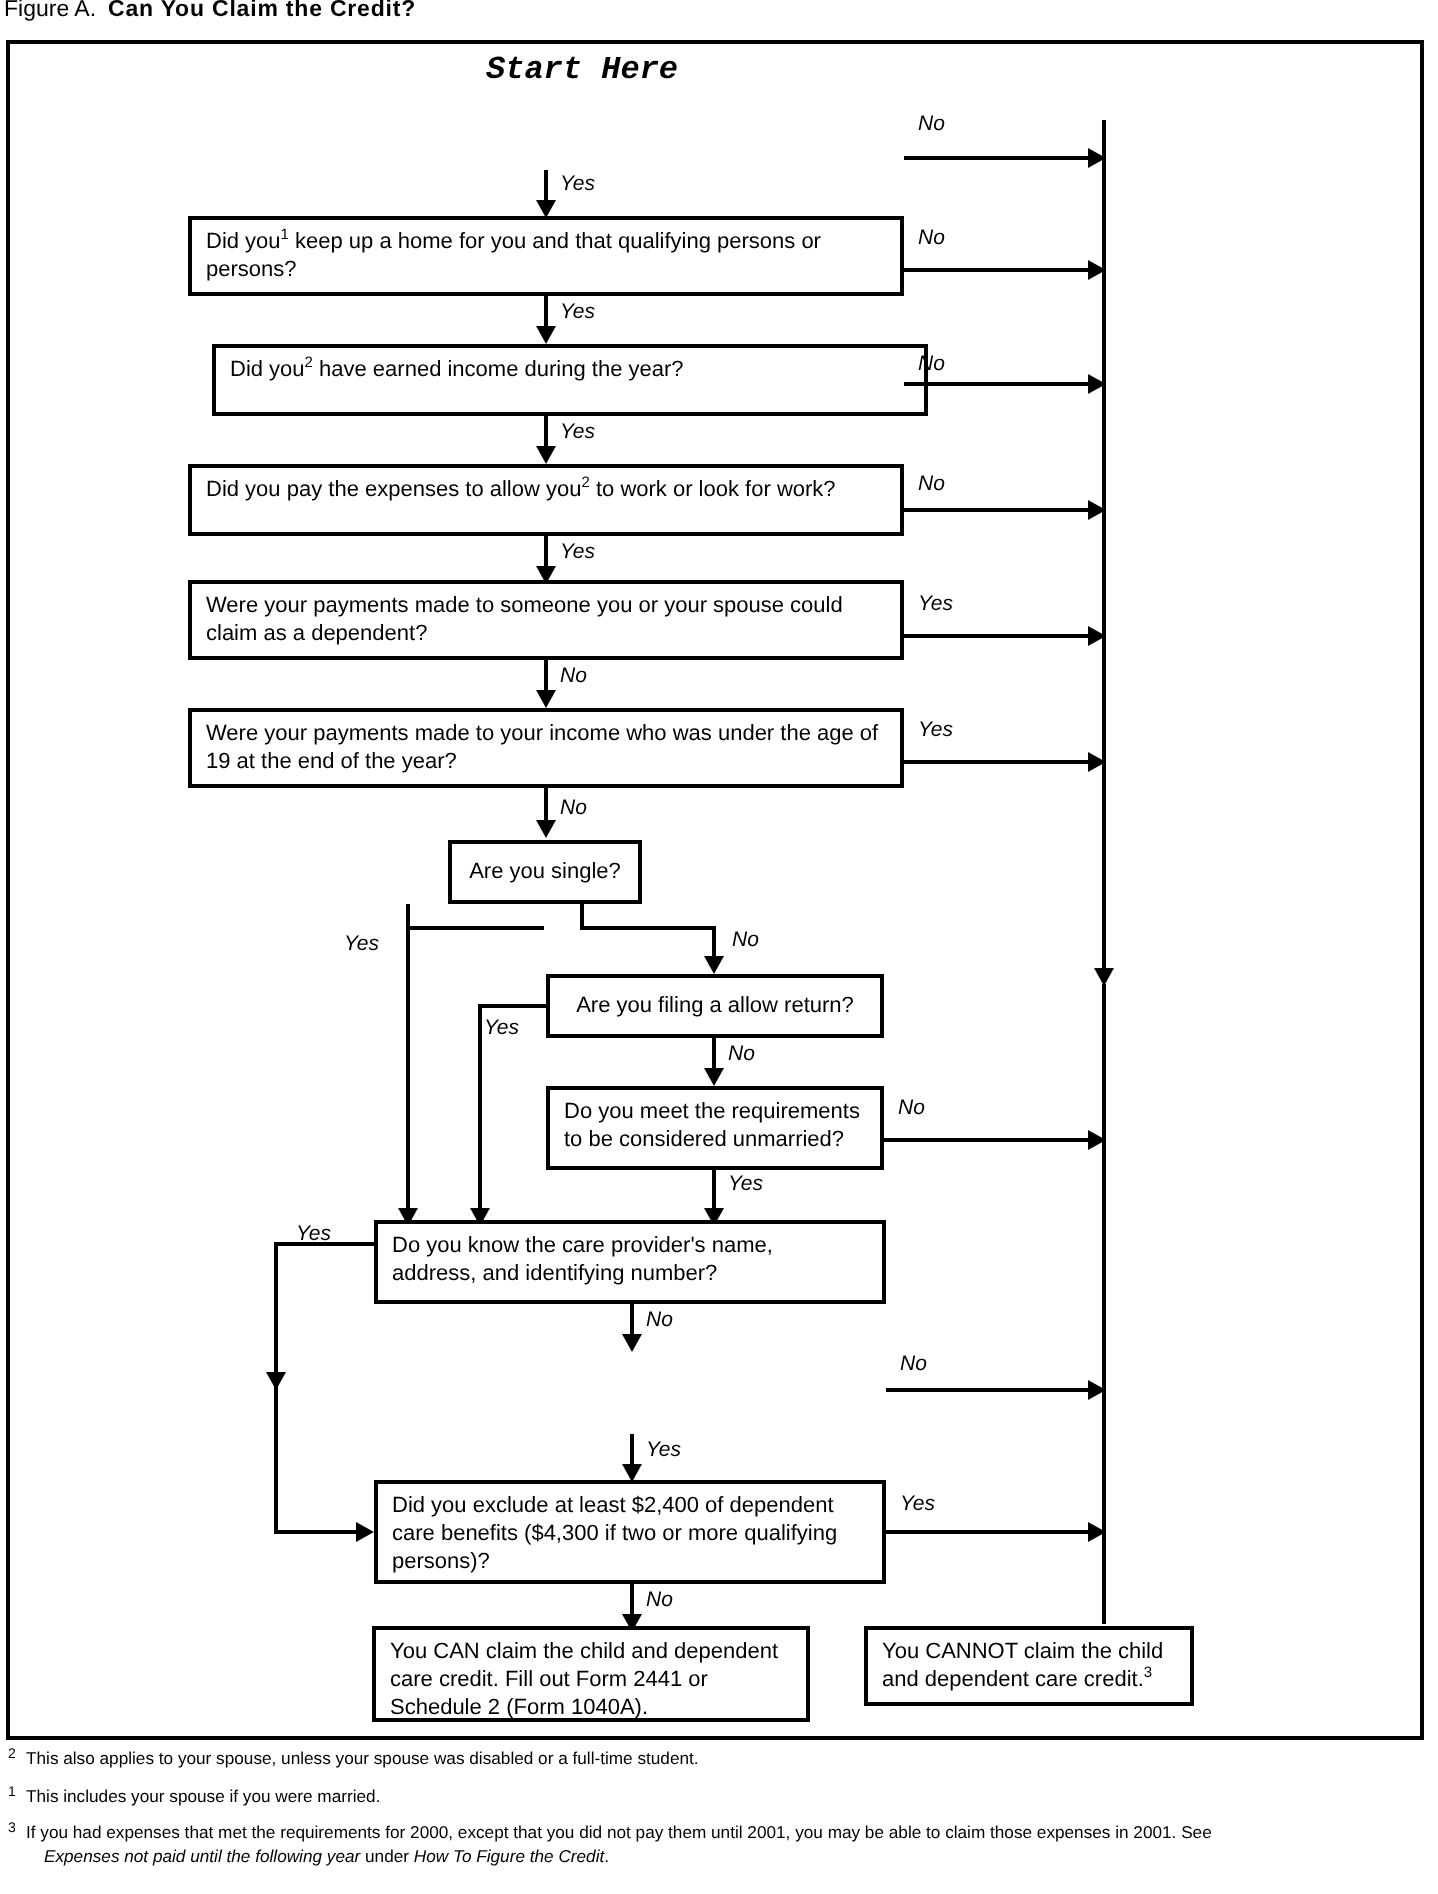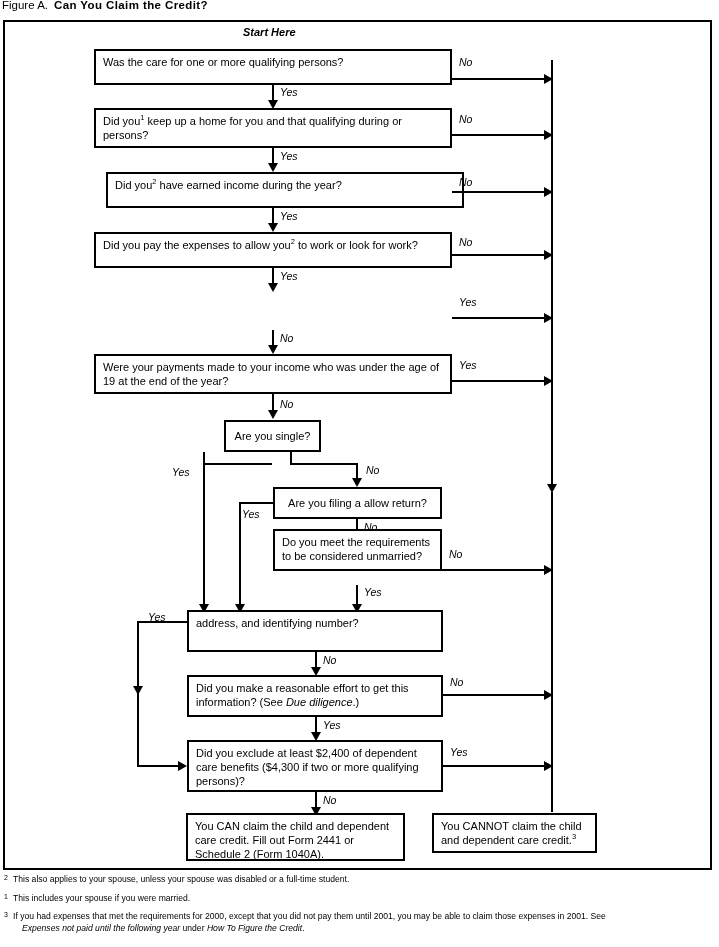--- a/index.html
+++ b/index.html
@@ -39,23 +39,24 @@
     left: 3px;
     top: 20px;
     width: 709px;
     height: 850px;
     border: 2px solid #000;
     box-sizing: border-box;
   }
   .start-here {
     position: absolute;
     font-style: italic;
-    font-size: 11px;
+    font-size: 16px;
     font-weight: bold;
     white-space: nowrap;
+    font-family: Liberation Mono, monospace;
   }
   .box {
     position: absolute;
     border: 2px solid #000;
     box-sizing: border-box;
     background: #fff;
     font-size: 11px;
     line-height: 14px;
     padding: 4px 7px 3px 7px;
     text-align: left;
@@ -129,34 +130,31 @@
 <div id="page">
 
   <div class="fig-title">
     <span class="fig-label">Figure A.</span><span class="fig-name">Can You Claim the Credit?</span>
   </div>
 
   <div id="frame"></div>
 
   <div class="start-here" style="left:243px; top:26px;">Start Here</div>
 
-  <div class="box" style="left:94px; top:49px; width:358px; height:36px;">
-    <span class="txt">Was the care for one or more qualifying persons?</span>
-  </div>
 
   <div class="hline" style="left:452px; top:78px; width:93px;"></div>
   <div class="arrow-r" style="left:544px; top:74px;"></div>
   <div class="lbl" style="left:459px; top:56px;">No</div>
 
   <div class="vline" style="left:272px; top:85px; height:18px;"></div>
   <div class="arrow-d" style="left:268px; top:100px;"></div>
   <div class="lbl" style="left:280px; top:86px;">Yes</div>
 
   <div class="box" style="left:94px; top:108px; width:358px; height:40px;">
-    <span class="txt"><span>Did you</span><sup>1</sup><span> keep up a home for you and that qualifying during or</span></span>
+    <span class="txt"><span>Did you</span><sup>1</sup><span> keep up a home for you and that qualifying persons or</span></span>
     <span class="txt">persons?</span>
   </div>
   <div class="hline" style="left:452px; top:134px; width:93px;"></div>
   <div class="arrow-r" style="left:544px; top:130px;"></div>
   <div class="lbl" style="left:459px; top:113px;">No</div>
   <div class="vline" style="left:272px; top:148px; height:18px;"></div>
   <div class="arrow-d" style="left:268px; top:163px;"></div>
   <div class="lbl" style="left:280px; top:150px;">Yes</div>
 
   <div class="box" style="left:106px; top:172px; width:358px; height:36px;">
@@ -172,20 +170,24 @@
   <div class="box" style="left:94px; top:232px; width:358px; height:36px;">
     <span class="txt"><span>Did you pay the expenses to allow you</span><sup>2</sup><span> to work or look for work?</span></span>
   </div>
   <div class="hline" style="left:452px; top:254px; width:93px;"></div>
   <div class="arrow-r" style="left:544px; top:250px;"></div>
   <div class="lbl" style="left:459px; top:236px;">No</div>
   <div class="vline" style="left:272px; top:268px; height:18px;"></div>
   <div class="arrow-d" style="left:268px; top:283px;"></div>
   <div class="lbl" style="left:280px; top:270px;">Yes</div>
 
+  <div class="box" style="left:94px; top:290px; width:358px; height:40px;">
+    <span class="txt">Were your payments made to someone you or your spouse could</span>
+    <span class="txt">claim as a dependent?</span>
+  </div>
   <div class="hline" style="left:452px; top:317px; width:93px;"></div>
   <div class="arrow-r" style="left:544px; top:313px;"></div>
   <div class="lbl" style="left:459px; top:296px;">Yes</div>
   <div class="vline" style="left:272px; top:330px; height:18px;"></div>
   <div class="arrow-d" style="left:268px; top:345px;"></div>
   <div class="lbl" style="left:280px; top:332px;">No</div>
 
   <div class="box" style="left:94px; top:354px; width:358px; height:40px;">
     <span class="txt">Were your payments made to your income who was under the age of</span>
     <span class="txt">19 at the end of the year?</span>
@@ -223,50 +225,47 @@
 
   <div class="hline" style="left:239px; top:502px; width:36px;"></div>
   <div class="vline" style="left:239px; top:502px; height:106px;"></div>
   <div class="arrow-d" style="left:235px; top:604px;"></div>
   <div class="lbl" style="left:242px; top:508px;">Yes</div>
 
   <div class="vline" style="left:356px; top:519px; height:18px;"></div>
   <div class="arrow-d" style="left:352px; top:534px;"></div>
   <div class="lbl" style="left:364px; top:521px;">No</div>
 
-  <div class="box" style="left:273px; top:529px; width:169px; height:42px;">
+  <div class="box" style="left:273px; top:543px; width:169px; height:42px;">
     <span class="txt">Do you meet the requirements</span>
     <span class="txt">to be considered unmarried?</span>
   </div>
   <div class="hline" style="left:442px; top:569px; width:103px;"></div>
   <div class="arrow-r" style="left:544px; top:565px;"></div>
   <div class="lbl" style="left:449px; top:548px;">No</div>
   <div class="vline" style="left:356px; top:585px; height:23px;"></div>
   <div class="arrow-d" style="left:352px; top:604px;"></div>
   <div class="lbl" style="left:364px; top:586px;">Yes</div>
 
   <div class="box" style="left:187px; top:610px; width:256px; height:42px;">
+    <span class="txt">Do you know the care provider's name,</span>
     <span class="txt">address, and identifying number?</span>
   </div>
 
   <div class="hline" style="left:137px; top:621px; width:52px;"></div>
   <div class="vline" style="left:137px; top:621px; height:146px;"></div>
   <div class="arrow-d" style="left:133px; top:686px;"></div>
   <div class="hline" style="left:137px; top:765px; width:45px;"></div>
   <div class="arrow-r" style="left:178px; top:761px;"></div>
   <div class="lbl" style="left:148px; top:611px;">Yes</div>
 
   <div class="vline" style="left:315px; top:652px; height:18px;"></div>
   <div class="arrow-d" style="left:311px; top:667px;"></div>
   <div class="lbl" style="left:323px; top:654px;">No</div>
 
-  <div class="box" style="left:187px; top:675px; width:256px; height:42px;">
-    <span class="txt">Did you make a reasonable effort to get this</span>
-    <span class="txt"><span>information? (See </span><i>Due diligence</i><span>.)</span></span>
-  </div>
   <div class="hline" style="left:443px; top:694px; width:102px;"></div>
   <div class="arrow-r" style="left:544px; top:690px;"></div>
   <div class="lbl" style="left:450px; top:676px;">No</div>
   <div class="vline" style="left:315px; top:717px; height:18px;"></div>
   <div class="arrow-d" style="left:311px; top:732px;"></div>
   <div class="lbl" style="left:323px; top:719px;">Yes</div>
 
   <div class="box" style="left:187px; top:740px; width:256px; height:52px;">
     <span class="txt">Did you exclude at least $2,400 of dependent</span>
     <span class="txt">care benefits ($4,300 if two or more qualifying</span>

